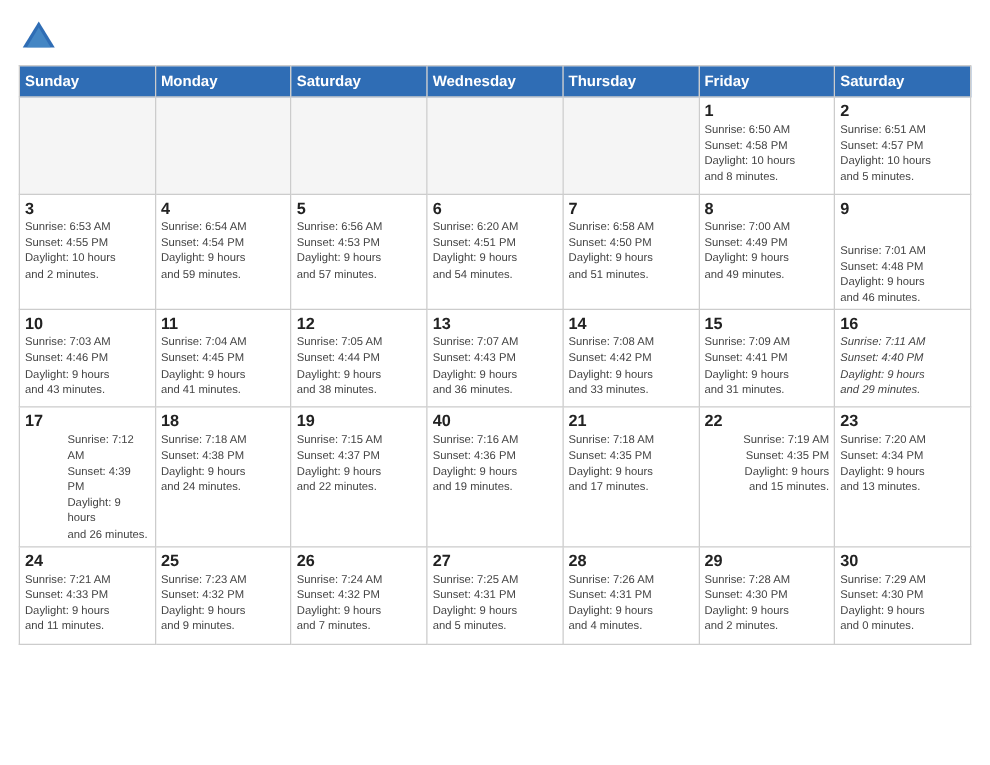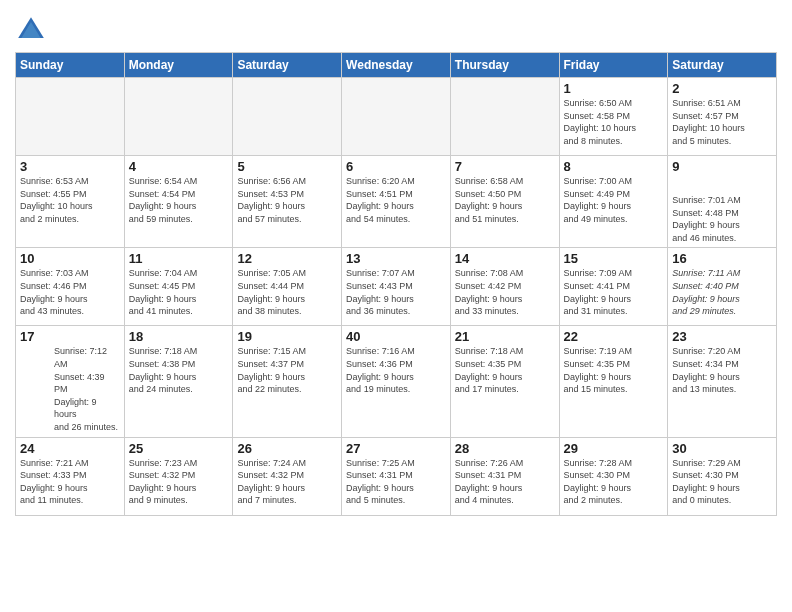--- a/index.html
+++ b/index.html
@@ -288,21 +288,21 @@
           </td>
           <td>
             <span class="day-number">21</span>
             <div class="day-info" style="white-space: pre-line;">Sunrise: 7:18 AM
 Sunset: 4:35 PM
 Daylight: 9 hours
 and 17 minutes.</div>
           </td>
           <td>
             <span class="day-number">22</span>
-            <div class="day-info" style="white-space: pre-line;">Sunrise: 7:19 AM
+            <div class="day-info" style="white-space: pre-line; text-align: right;">Sunrise: 7:19 AM
 Sunset: 4:35 PM
 Daylight: 9 hours
 and 15 minutes.</div>
           </td>
           <td>
             <span class="day-number">23</span>
             <div class="day-info" style="white-space: pre-line;">Sunrise: 7:20 AM
 Sunset: 4:34 PM
 Daylight: 9 hours
 and 13 minutes.</div>

